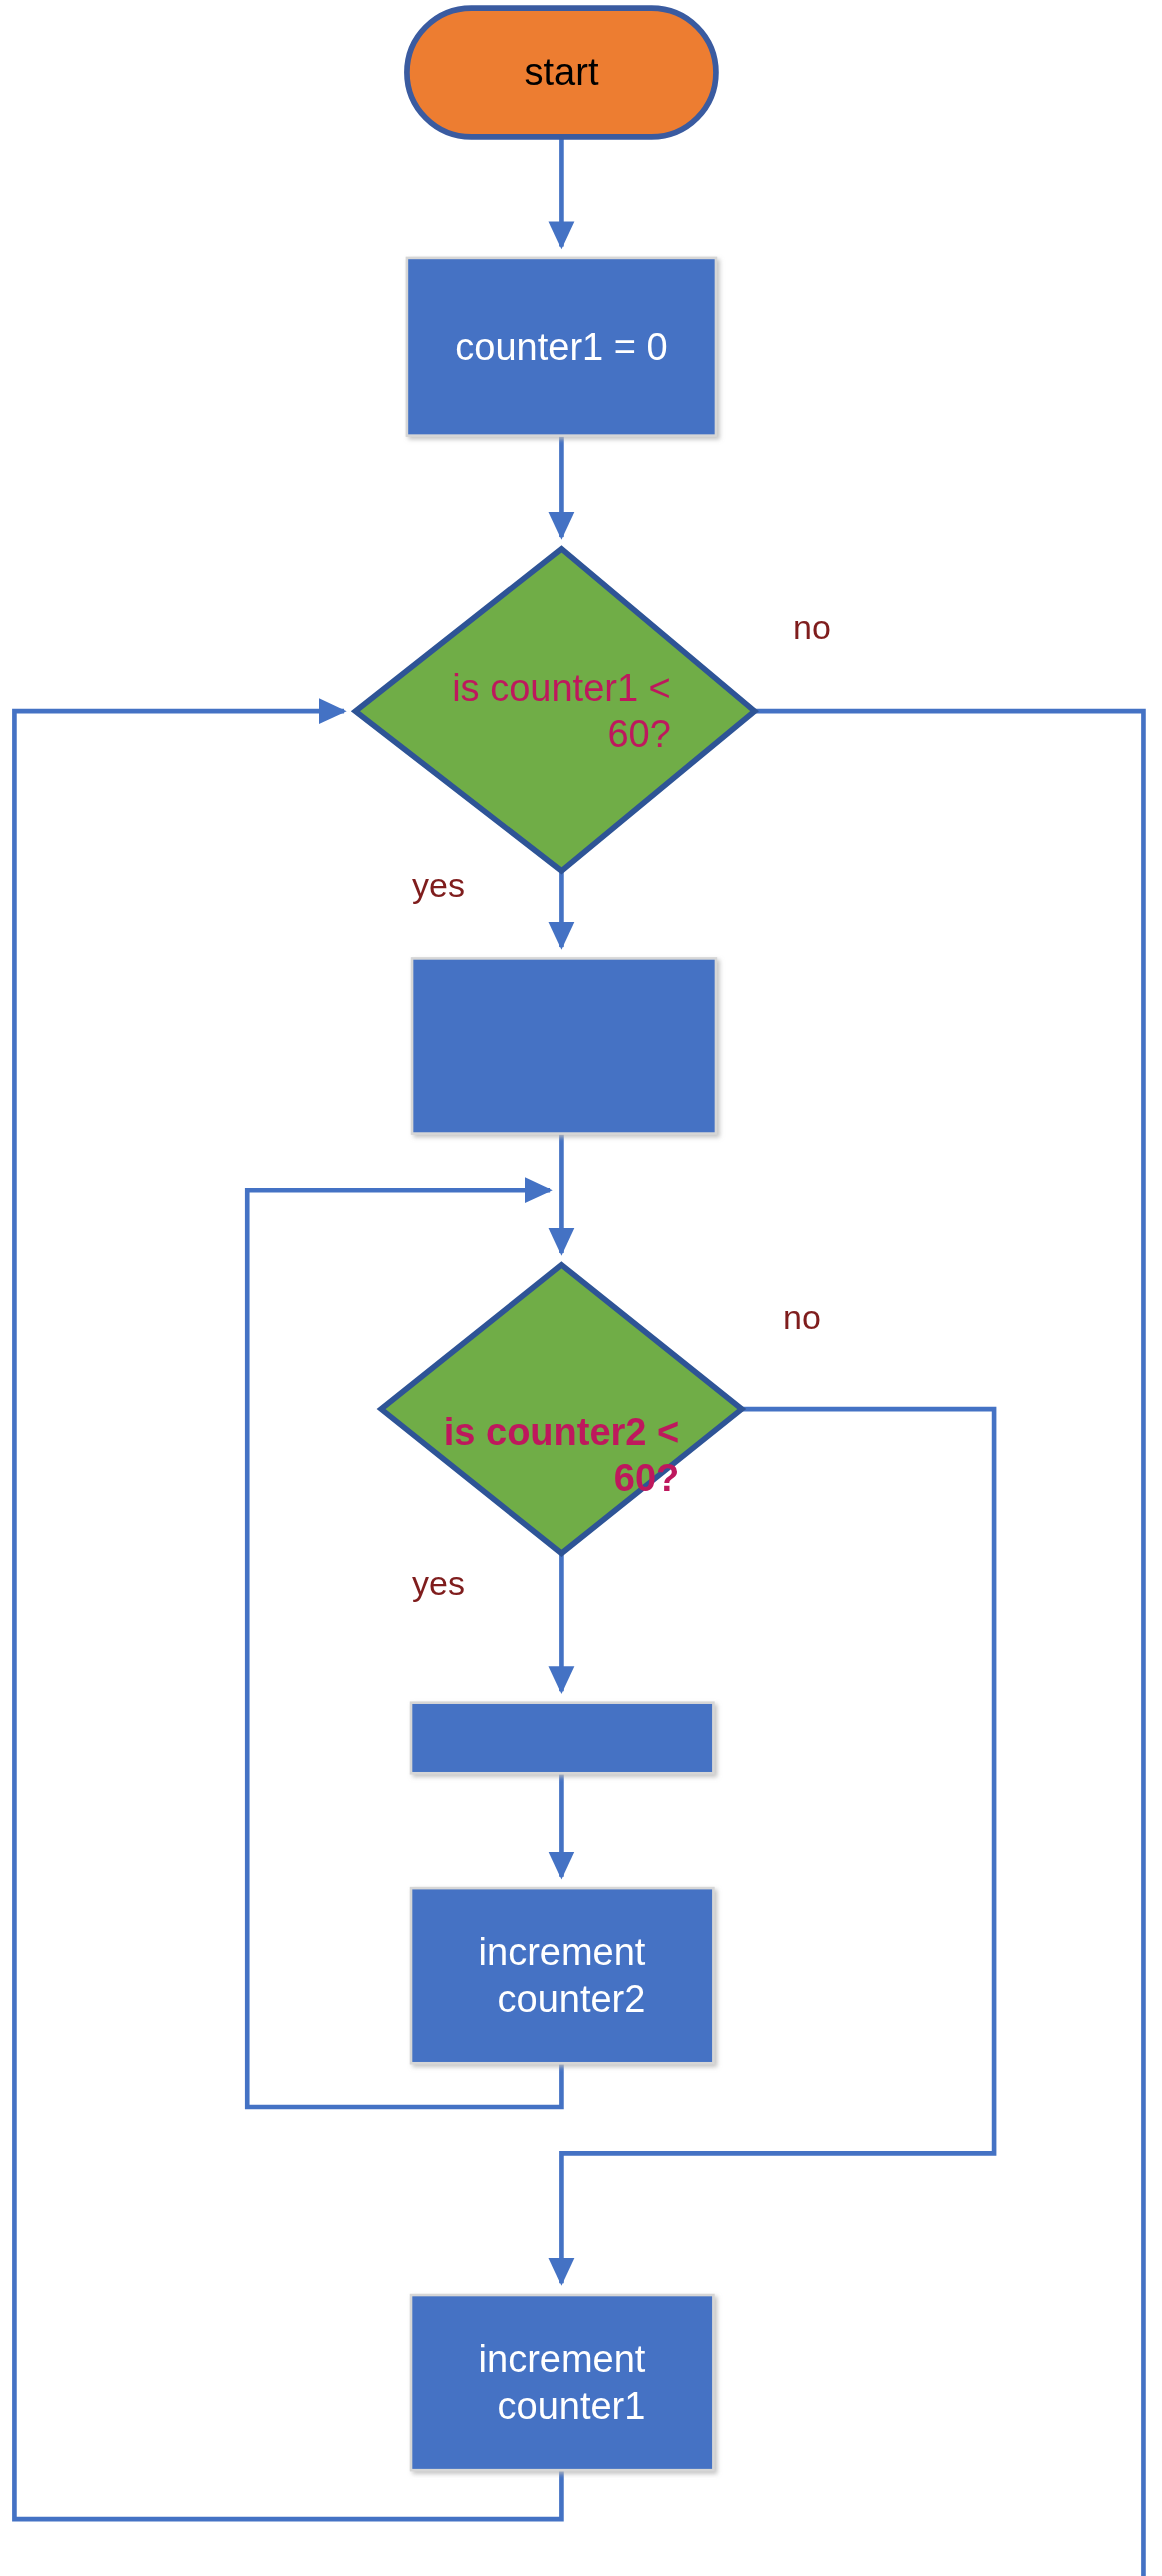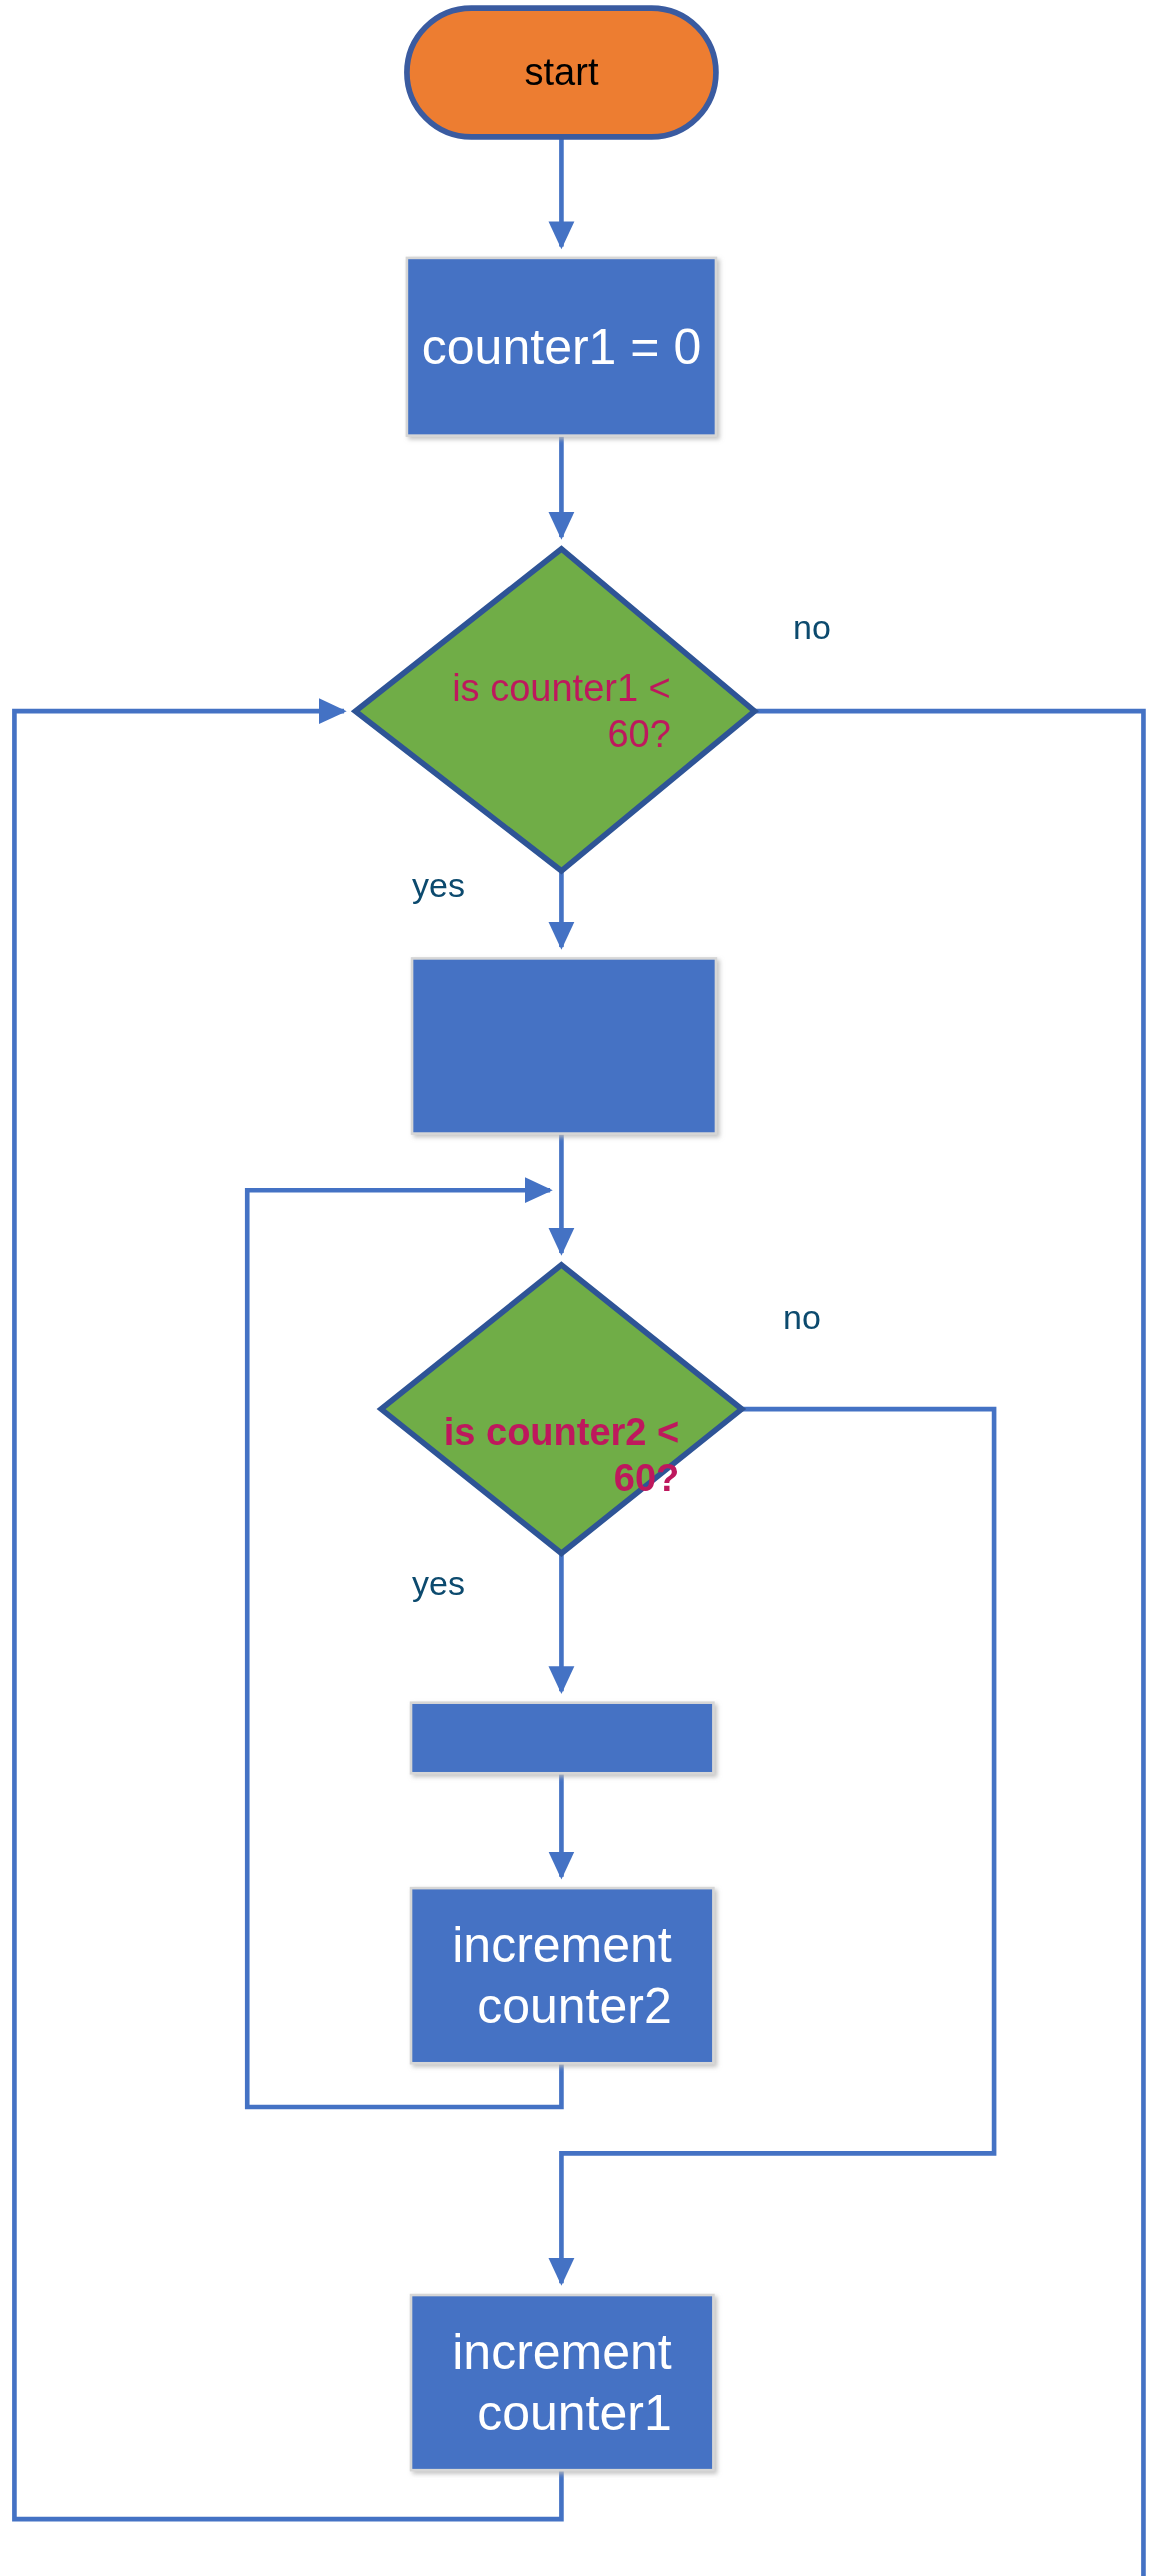--- a/index.html
+++ b/index.html
@@ -16,25 +16,25 @@
     position:absolute;
     display:flex;
     align-items:center;
     justify-content:center;
     text-align:right;
     pointer-events:none;
     line-height:1.22;
     white-space:pre-line;
   }
   .lbl-terminal{color:#000000;font-size:38px;}
-  .lbl-process{color:#ffffff;font-size:50px;}
+  .lbl-process{color:#ffffff;font-size:38px;}
   .lbl-decision{color:#be185d;font-size:38px;}
   .edge-label{
     position:absolute;
-    color:#0c4a6e;
+    color:#7f1d1d;
     font-size:34px;
     white-space:nowrap;
   }
 </style>
 </head>
 <body>
 
 <div id="canvas">
 
   <svg id="flow-svg" viewBox="0 0 2256 6285" xmlns="http://www.w3.org/2000/svg">

